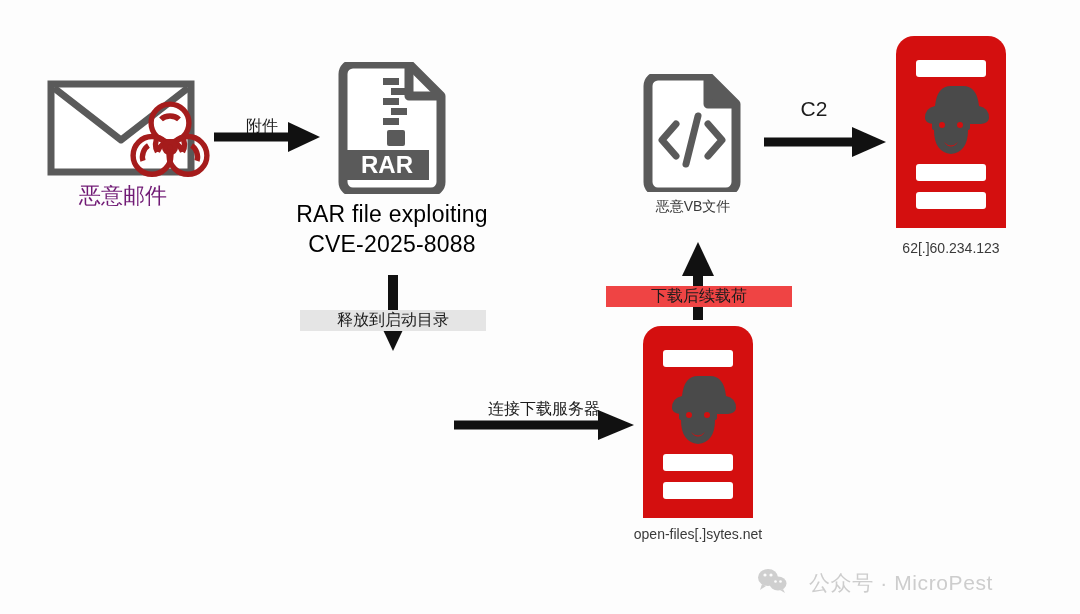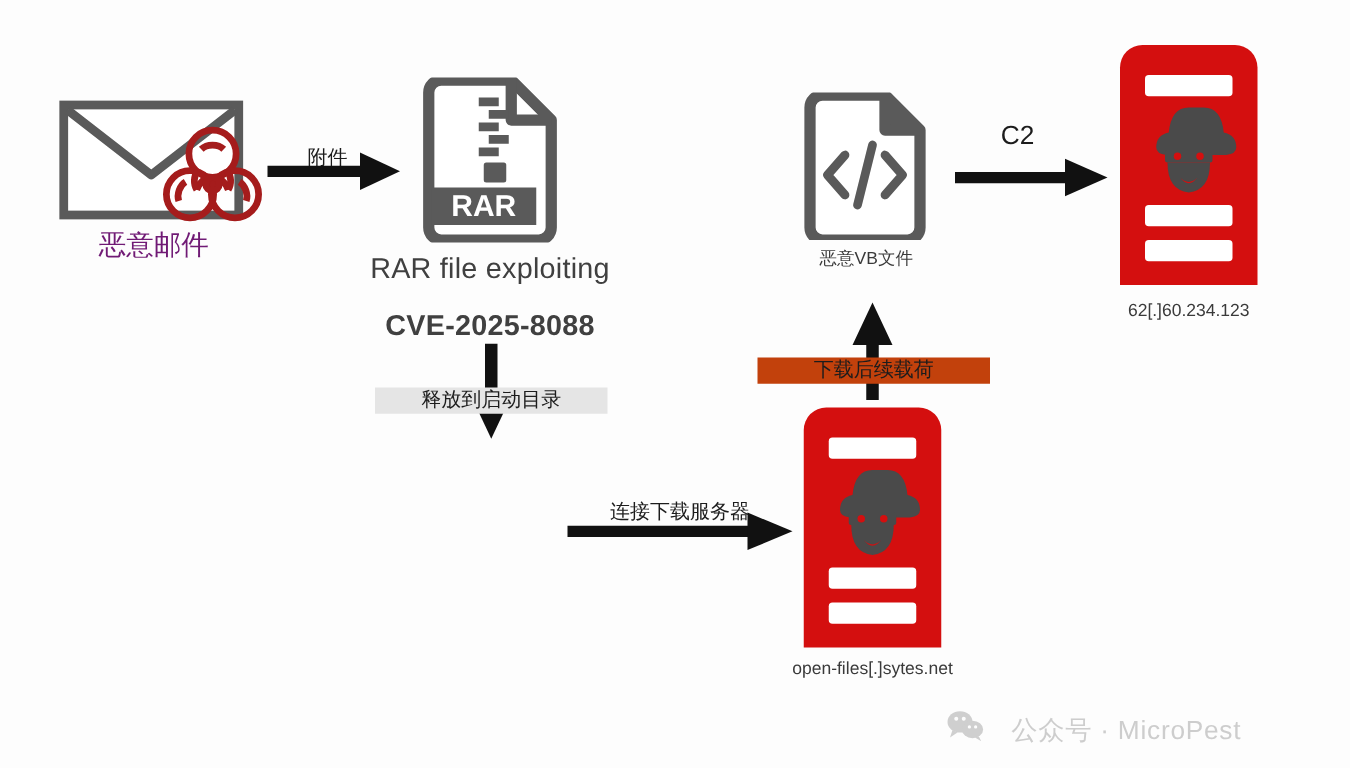--- a/index.html
+++ b/index.html
@@ -31,21 +31,21 @@
   }
   .cap-gray {
     color: #701a75;
     font-size: 22px;
   }
   .cap-dark {
     color: #3a3a3a;
     font-size: 14px;
   }
   .cap-brown {
-    color: #404040;
+    color: #000000;
     font-size: 23px;
     letter-spacing: 0.2px;
   }
   .edge-label {
     position: absolute;
     color: #1c1c1c;
     font-size: 21px;
     white-space: nowrap;
     text-align: center;
   }
@@ -119,21 +119,21 @@
           <rect x="50" y="36" width="16" height="7"></rect>
           <rect x="58" y="46" width="16" height="7"></rect>
           <rect x="50" y="56" width="16" height="7"></rect>
           <rect x="54" y="68" width="18" height="16" rx="2"></rect>
         </g>
         <rect x="12" y="88" width="84" height="30" fill="#5a5a5a"></rect>
         <text x="54" y="111" font-family="'Liberation Sans', sans-serif" font-size="24" font-weight="bold" fill="#ffffff" text-anchor="middle">RAR</text>
       </svg>
     </div>
     <div class="caption cap-brown" style="left:-59px; top:138px; width:236px;">RAR file exploiting</div>
-    <div class="caption cap-brown" style="left:-59px; top:184px; width:236px;font-weight:bold;">CVE-2025-8088</div>
+    <div class="caption cap-brown" style="left:-59px; top:168px; width:236px;">CVE-2025-8088</div>
   </div>
 
   <svg class="arrow-svg" style="left:373px; top:273px;" width="40" height="82" viewBox="0 0 40 82">
     <line x1="20" y1="2" x2="20" y2="52" stroke="#111111" stroke-width="10"></line>
     <path d="M4 44 L36 44 L20 78 Z" fill="#111111"></path>
   </svg>
   <div class="edge-label cn" style="left:300px; top:282px; width:186px; background:#e5e5e5;">释放到启动目录</div>
 
 
   <div class="edge-label cn" style="left:458px; top:371px; width:172px;">连接下载服务器</div>
@@ -161,21 +161,21 @@
         </g>
       </svg>
     </div>
     <div class="caption cap-dark" style="left:-61px; top:204px; width:244px;">open-files[.]sytes.net</div>
   </div>
 
   <svg class="arrow-svg" style="left:678px; top:238px;" width="40" height="84" viewBox="0 0 40 84">
     <path d="M4 38 L20 4 L36 38 Z" fill="#111111"></path>
     <line x1="20" y1="34" x2="20" y2="82" stroke="#111111" stroke-width="10"></line>
   </svg>
-  <div class="edge-label cn" style="left:606px; top:258px; width:186px; background:#c2410c;">下载后续载荷</div>
+  <div class="edge-label cn" style="left:606px; top:258px; width:186px; background:#ef4444;">下载后续载荷</div>
 
   <div class="node" style="left:640px; top:74px;">
     <div class="icon-wrap">
       <svg width="104" height="118" viewBox="0 0 104 118">
         <path d="M8 12 a10 10 0 0 1 10-10 h50 l28 28 v78 a10 10 0 0 1 -10 10 h-68 a10 10 0 0 1 -10 -10 z" fill="#ffffff" stroke="#5a5a5a" stroke-width="9" stroke-linejoin="round"></path>
         <path d="M68 2 L68 30 L96 30 Z" fill="#5a5a5a"></path>
         <path d="M68 2 L68 30 L96 30" fill="none" stroke="#5a5a5a" stroke-width="9" stroke-linejoin="round"></path>
         <g fill="none" stroke="#5a5a5a" stroke-width="7" stroke-linecap="round" stroke-linejoin="round">
           <path d="M36 50 L22 66 L36 82"></path>
           <path d="M68 50 L82 66 L68 82"></path>

